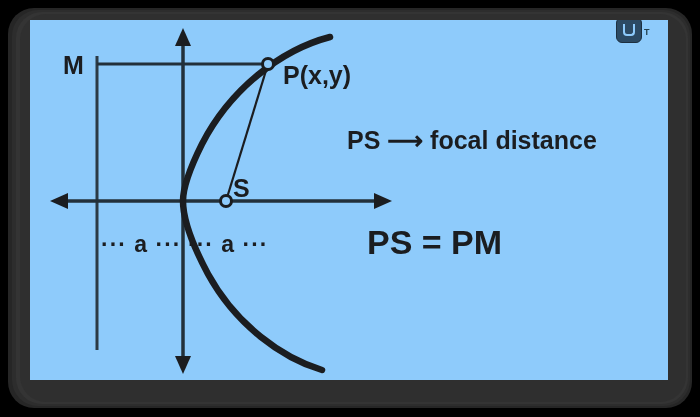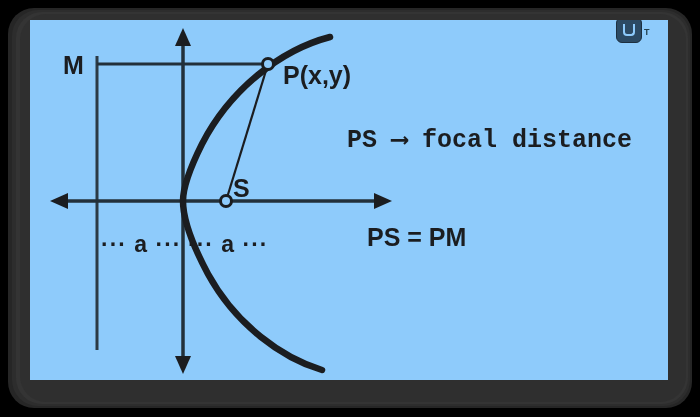--- a/index.html
+++ b/index.html
@@ -50,22 +50,22 @@
     color: #1b1d20;
     font-weight: bold;
     white-space: nowrap;
     line-height: 1;
   }
   .lbl-M   { left: 33px;  top: 33px;  font-size: 25px; }
   .lbl-P   { left: 253px; top: 43px;  font-size: 25px; }
   .lbl-S   { left: 203px; top: 156px; font-size: 25px; }
   .lbl-a1  { left: 71px;  top: 213px; font-size: 23px; letter-spacing: 1px; }
   .lbl-a2  { left: 158px; top: 213px; font-size: 23px; letter-spacing: 1px; }
-  .lbl-focal { left: 317px; top: 108px; font-size: 25px; font-family: Liberation Mono, monospace; }
-  .lbl-eq  { left: 337px; top: 205px; font-size: 25px; }
+  .lbl-focal { left: 317px; top: 108px; font-size: 25px; }
+  .lbl-eq  { left: 337px; top: 205px; font-size: 34px; }
 
   
   .watermark {
     position: absolute;
     left: 586px;
     top: -3px;
     width: 26px;
     height: 26px;
     border-radius: 6px;
     background: #2c4a63;

